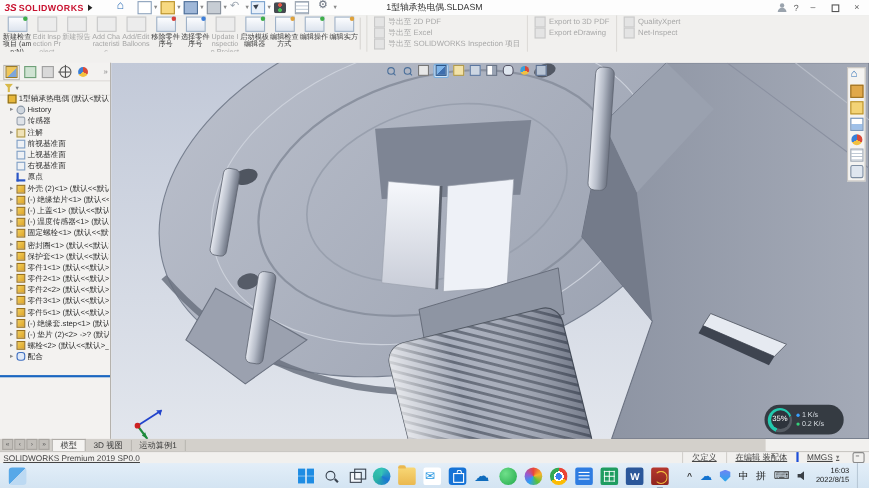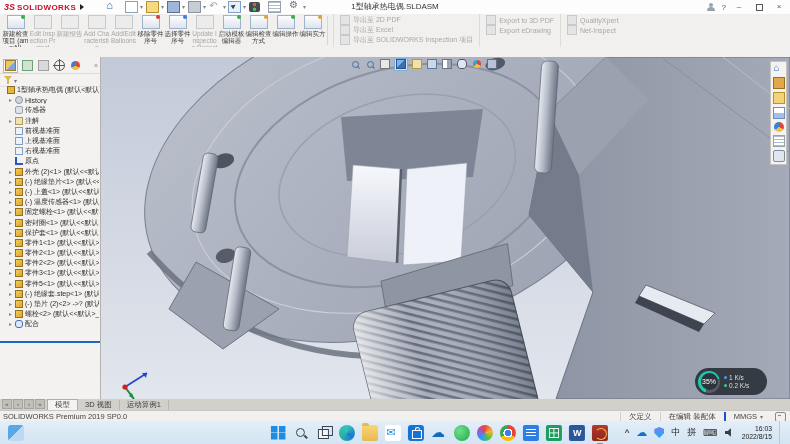--- a/index.html
+++ b/index.html
@@ -145,34 +145,34 @@
   .net-widget{position:absolute;left:695px;top:368px;width:72px;height:27px;background:rgba(47,53,60,.95);border-radius:14px;display:flex;align-items:center;z-index:5;}
   .net-ring{width:22px;height:22px;margin-left:3px;border-radius:50%;background:conic-gradient(from 200deg,#22c9ae 0 230deg,#565c64 230deg 360deg);position:relative;flex:none;}
   .net-ring-inner{position:absolute;left:2.5px;top:2.5px;width:17px;height:17px;border-radius:50%;background:#2e343c;color:#fff;font-size:7px;line-height:17px;text-align:center;}
   .net-stats{margin-left:4px;display:flex;flex-direction:column;gap:1px;}
   .net-row{display:flex;align-items:center;gap:2px;font-size:6.5px;color:#d8dde3;line-height:7px;}
   .net-dot{width:3px;height:3px;border-radius:50%;}
   .net-dot.up{background:#3aa0ff;}
   .net-dot.down{background:#35d07a;}
 
   
-  .doctabs{position:absolute;left:0;top:399px;width:790px;height:11px;background:#d3d0cb;display:flex;align-items:flex-end;}
+  .doctabs{position:absolute;left:0;top:399px;width:696px;height:11px;background:#d3d0cb;display:flex;align-items:flex-end;}
   .dnav{display:flex;gap:1px;padding:0 2px 1px 2px;}
   .dnav span{width:8px;height:8px;background:#c2bfba;border:1px solid #a8a5a0;font-size:6px;line-height:8px;text-align:center;color:#555;}
   .dnav span:nth-child(1)::before{content:"«";}
   .dnav span:nth-child(2)::before{content:"‹";}
   .dnav span:nth-child(3)::before{content:"›";}
   .dnav span:nth-child(4)::before{content:"»";}
   .dtab{padding:0 7px;font-size:7.5px;line-height:10px;color:#3a3a3a;border-right:1px solid #bab7b2;}
   .dtab.active{background:#f4f3f1;border:1px solid #b0ada8;border-bottom:none;}
 
   
-  .statusbar{position:absolute;left:0;top:410px;width:790px;height:11px;background:#f1f0ee;border-top:1px solid #c9c7c3;display:flex;align-items:center;font-size:7.5px;color:#444;}
+  .statusbar{position:absolute;left:0;top:410px;width:790px;height:11px;background:#f1f0ee;border-top:1px solid #c9c7c3;display:flex;align-items:center;font-size:7.5px;color:#444;text-decoration:underline;}
   .sb-left{padding-left:3px;}
-  .sb-right{margin-left:auto;display:flex;align-items:center;height:100%;}
+  .sb-right{margin-left:auto;display:flex;align-items:flex-start;height:100%;}
   .sb-cell{padding:0 8px;border-left:1px solid #d2d0cc;line-height:10px;white-space:nowrap;}
   .sb-mmgs{display:flex;align-items:center;gap:3px;padding:0 8px;border-left:2px solid #1d4ed8;}
   .sb-tag{width:9px;height:8px;border:1px solid #8a8a8a;border-radius:2px;position:relative;margin:0 4px;}
   .sb-tag::before{content:"";position:absolute;left:2px;top:2px;width:3px;height:1px;background:#8a8a8a;}
 
   
   .taskbar{position:absolute;left:0;top:421px;width:790px;height:23px;background:linear-gradient(#e3eef8,#d3e4f2);display:flex;align-items:center;}
   .tb-ic{width:16px;height:16px;position:relative;flex:none;}
   .tb-widgets{margin-left:8px;background:linear-gradient(135deg,#57a8e8 50%,#bcd9f2 50%);border-radius:3px;}
   .tb-center{position:absolute;left:50%;transform:translateX(-37%);display:flex;gap:7px;align-items:center;}

